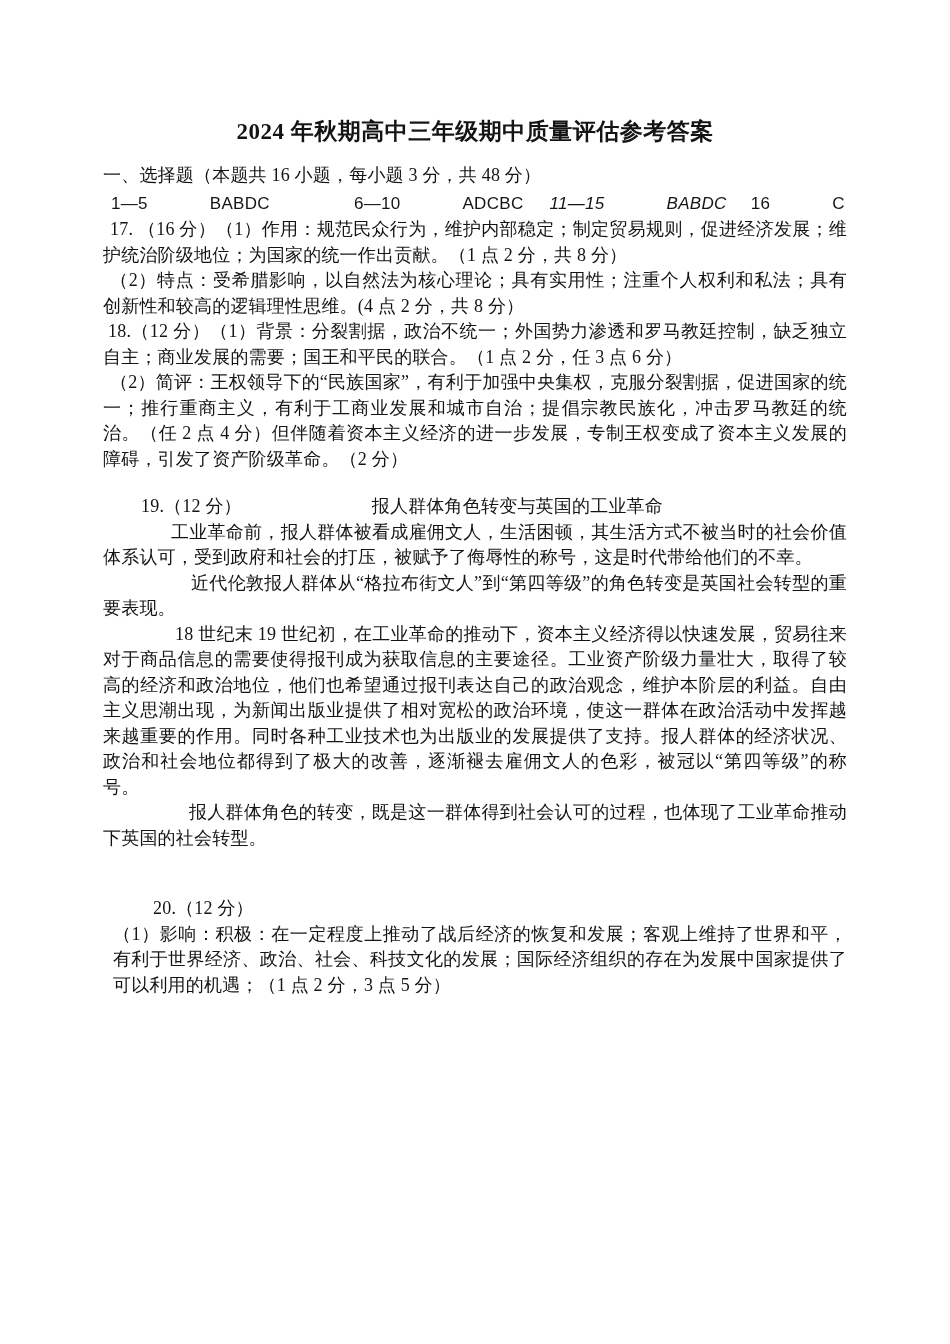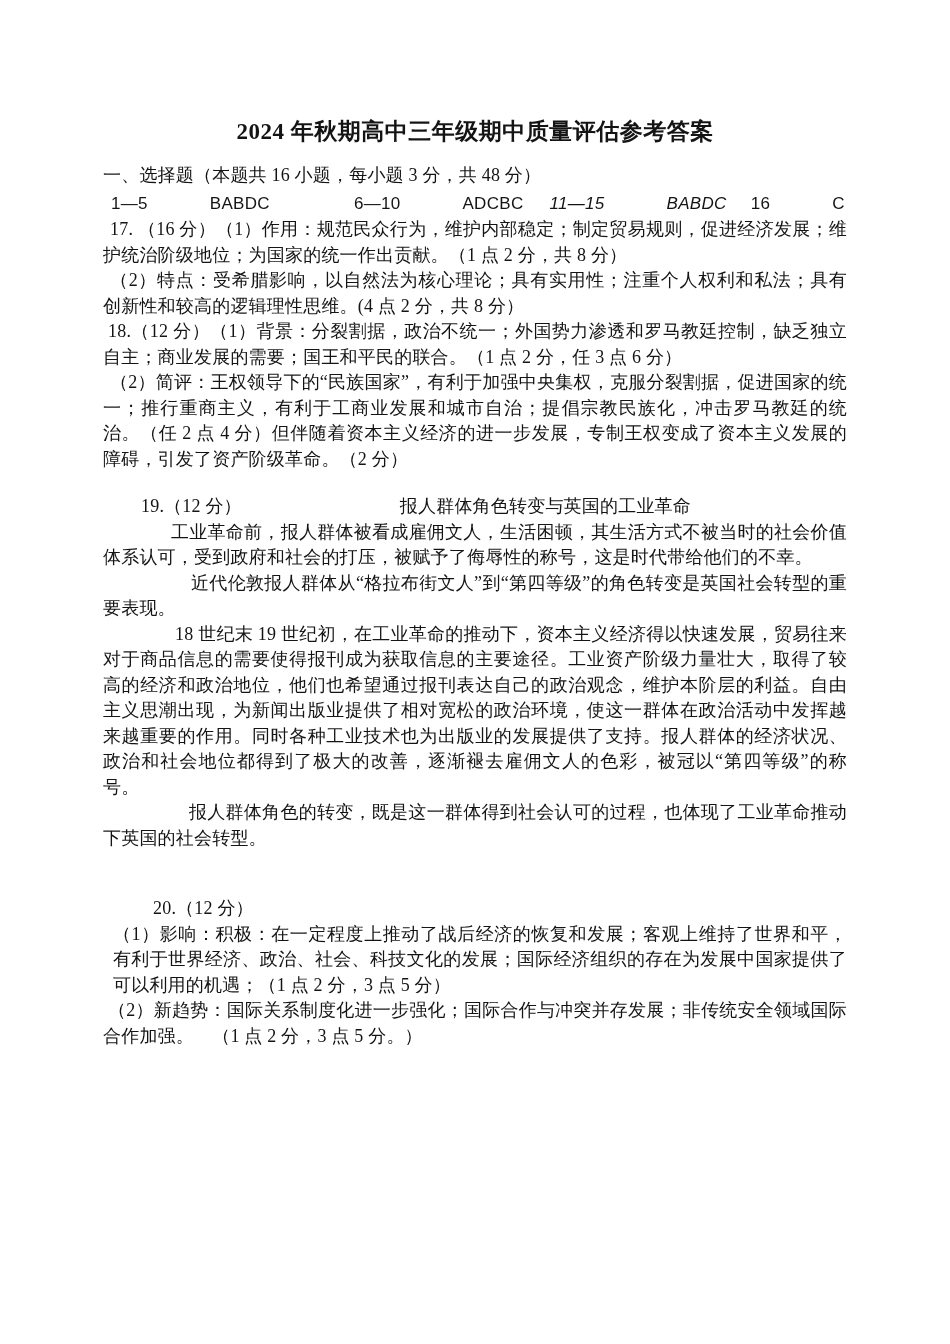--- a/index.html
+++ b/index.html
@@ -38,21 +38,21 @@
   }
   .ans-group { display:flex;gap:48px; }
   .ans-range { margin-right:14px; }
   .g2 { margin-left:84px; }
   .g3 { margin-left:26px;font-style:italic; }
   .g4 { margin-left:24px;text-align:right; }
   .para { margin:0; text-align:justify; }
   .ind5 { text-indent:5px; }
   .ind7 { text-indent:7px; }
   .q19-block { margin-top:22px; }
-  .q19-head { display:flex; white-space:nowrap;gap:28px; }
+  .q19-head { display:flex; white-space:nowrap; }
   .q19-label { margin-left:38px; }
   .q19-essay-title { margin-left:130px; }
   .ti88 { text-indent:88px; }
   .ti68 { text-indent:68px; }
   .ti72 { text-indent:72px; }
   .ti86 { text-indent:86px; }
   .note {
     text-align:center;
     font-family:"Liberation Sans","DejaVu Sans",sans-serif;
     font-weight:bold;
@@ -105,16 +105,15 @@
     </div>
     <p class="para ti68">工业革命前，报人群体被看成雇佣文人，生活困顿，其生活方式不被当时的社会价值体系认可，受到政府和社会的打压，被赋予了侮辱性的称号，这是时代带给他们的不幸。</p>
     <p class="para ti88">近代伦敦报人群体从“格拉布街文人”到“第四等级”的角色转变是英国社会转型的重要表现。</p>
     <p class="para ti72">18 世纪末 19 世纪初，在工业革命的推动下，资本主义经济得以快速发展，贸易往来对于商品信息的需要使得报刊成为获取信息的主要途径。工业资产阶级力量壮大，取得了较高的经济和政治地位，他们也希望通过报刊表达自己的政治观念，维护本阶层的利益。自由主义思潮出现，为新闻出版业提供了相对宽松的政治环境，使这一群体在政治活动中发挥越来越重要的作用。同时各种工业技术也为出版业的发展提供了支持。报人群体的经济状况、政治和社会地位都得到了极大的改善，逐渐褪去雇佣文人的色彩，被冠以“第四等级”的称号。</p>
     <p class="para ti86">报人群体角色的转变，既是这一群体得到社会认可的过程，也体现了工业革命推动下英国的社会转型。</p>
   </div>
 
   <div class="q20-block">
     <p class="para q20-label">20.（12 分）</p>
     <p class="para ind5 q20-p1">（1）影响：积极：在一定程度上推动了战后经济的恢复和发展；客观上维持了世界和平，有利于世界经济、政治、社会、科技文化的发展；国际经济组织的存在为发展中国家提供了可以利用的机遇；（1 点 2 分，3 点 5 分）</p>
-    <p class="para ind5">（2）新趋势：国际关系制度化进一步强化；国际合作与冲突并存发展；非传统安全领域国际合作加强。　（1 点 2 分，3 点 5 分。）</p>
   </div>
 
 </div>
 
 </body></html>

